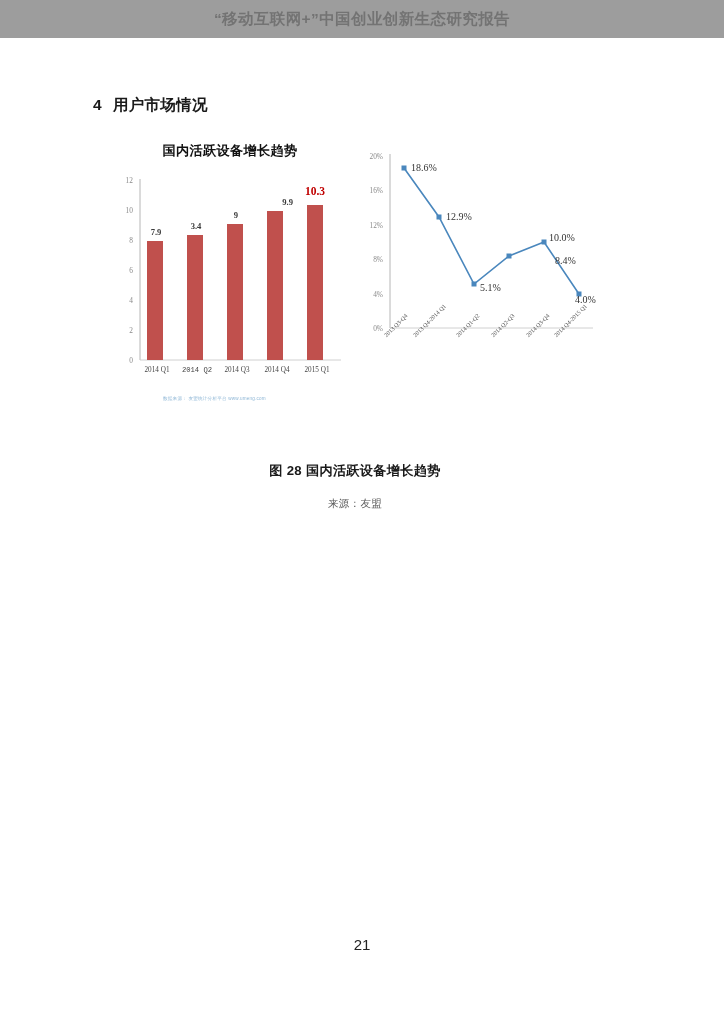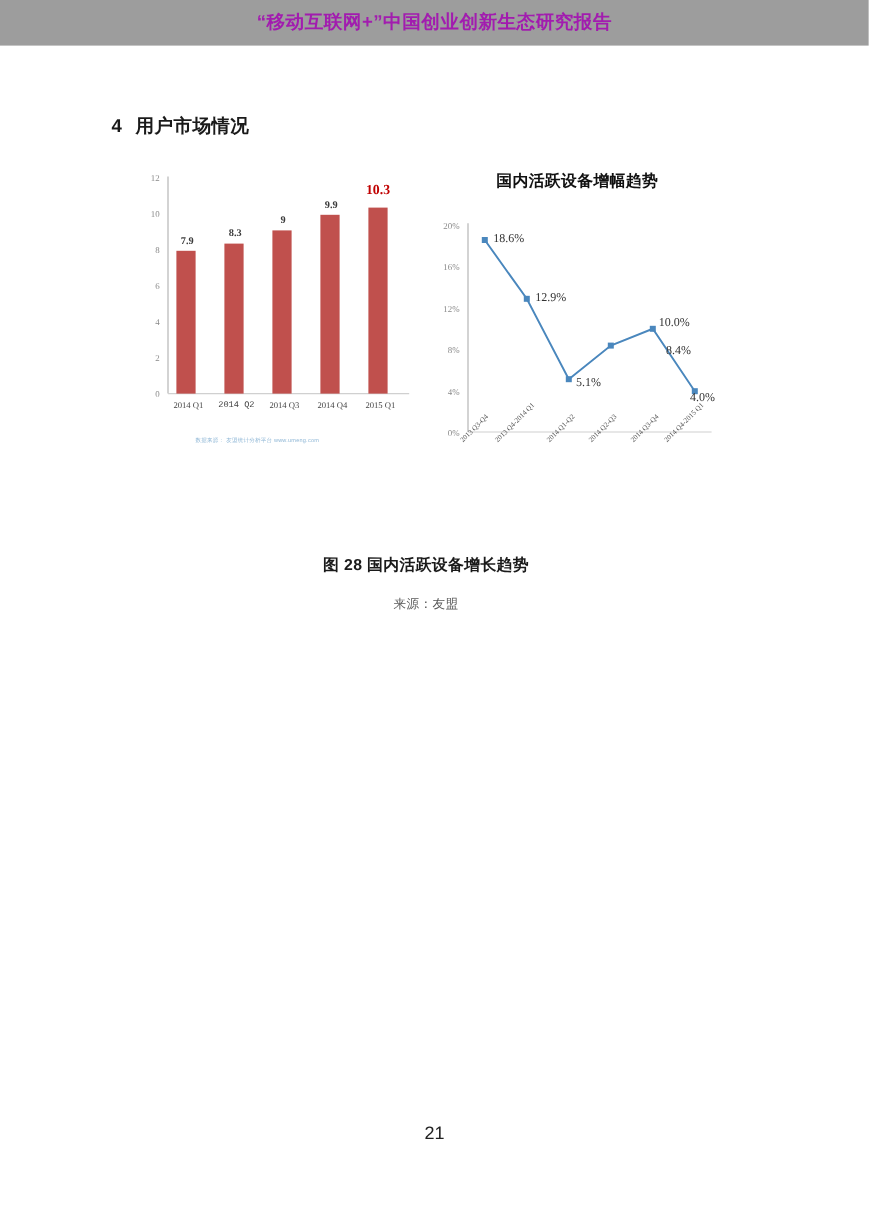--- a/index.html
+++ b/index.html
@@ -28,21 +28,21 @@
     height: 38px;
     background: #9d9d9d;
   }
   .header-title {
     position: absolute;
     top: 0; left: 0;
     width: 724px;
     height: 38px;
     line-height: 38px;
     text-align: center;
-    color: #a21caf;
+    color: #737373;
     font-size: 15.5px;
     font-weight: bold;
     letter-spacing: .4px;
     font-family: "Liberation Sans", "DejaVu Sans", sans-serif;
   }
   
   .content {
     position: absolute;
     top: 38px;
     left: 93px;
@@ -188,20 +188,21 @@
 
     <h2 class="h-main">
       <span class="num">4</span><span>用户市场情况</span>
     </h2>
 
 
 
     <div class="charts-row">
 
       <div class="chart-box left">
+        <div class="chart-title">国内活跃设备增长趋势</div>
         <div class="chart-canvas" style="height:230px;">
 
           <div class="axis-label y-tick" style="left:0;  top:182px; width:22px;">0</div>
           <div class="axis-label y-tick" style="left:0;  top:152px; width:22px;">2</div>
           <div class="axis-label y-tick" style="left:0;  top:122px; width:22px;">4</div>
           <div class="axis-label y-tick" style="left:0;  top:92px;  width:22px;">6</div>
           <div class="axis-label y-tick" style="left:0;  top:62px;  width:22px;">8</div>
           <div class="axis-label y-tick" style="left:0;  top:32px;  width:22px;">10</div>
           <div class="axis-label y-tick" style="left:0;  top:2px;   width:22px;">12</div>
 
@@ -211,38 +212,37 @@
           </svg>
 
           <div style="position:absolute; left:29px; top:5px; width:201px; height:181px;">
             <div class="bar" style="left:7px;   width:16px; height:119.2px;"></div>
             <div class="bar" style="left:47px;  width:16px; height:125.2px;"></div>
             <div class="bar" style="left:87px;  width:16px; height:135.8px;"></div>
             <div class="bar" style="left:127px; width:16px; height:149.3px;"></div>
             <div class="bar" style="left:167px; width:16px; height:155.4px;"></div>
 
             <div class="bar-label" style="left:-1px;  width:34px; top:48px;">7.9</div>
-            <div class="bar-label" style="left:39px;  width:34px; top:42px;">8.3</div>
+            <div class="bar-label" style="left:39px;  width:34px; top:42px;">3.4</div>
             <div class="bar-label" style="left:79px;  width:34px; top:31px;">9</div>
-            <div class="bar-label" style="left:119px; width:34px; top:18px;">9.9</div>
+            <div class="bar-label" style="left:119px; width:34px; top:18px;text-align:right;">9.9</div>
             <div class="bar-label hl" style="left:157px; width:36px; top:6px;">10.3</div>
           </div>
 
           <div class="x-tick" style="left:23px;  top:192px; width:46px;">2014 Q1</div>
           <div class="x-tick" style="left:63px;  top:192px; width:46px;font-family:Liberation Mono, monospace;">2014 Q2</div>
           <div class="x-tick" style="left:103px; top:192px; width:46px;">2014 Q3</div>
           <div class="x-tick" style="left:143px; top:192px; width:46px;">2014 Q4</div>
           <div class="x-tick" style="left:183px; top:192px; width:46px;">2015 Q1</div>
 
           <div class="chart-footnote" style="top:222px;">数据来源： 友盟统计分析平台 www.umeng.com</div>
         </div>
       </div>
 
       <div class="chart-box right">
-        <div class="chart-title">国内活跃设备增幅趋势</div>
         <div class="chart-canvas" style="height:230px;">
 
           <div class="axis-label y-tick" style="left:0; top:182px; width:22px;">0%</div>
           <div class="axis-label y-tick" style="left:0; top:148px; width:22px;">4%</div>
           <div class="axis-label y-tick" style="left:0; top:113px; width:22px;">8%</div>
           <div class="axis-label y-tick" style="left:0; top:79px;  width:22px;">12%</div>
           <div class="axis-label y-tick" style="left:0; top:44px;  width:22px;">16%</div>
           <div class="axis-label y-tick" style="left:0; top:10px;  width:22px;">20%</div>
 
           <svg width="240" height="230" style="position:absolute;left:0;top:0;">

